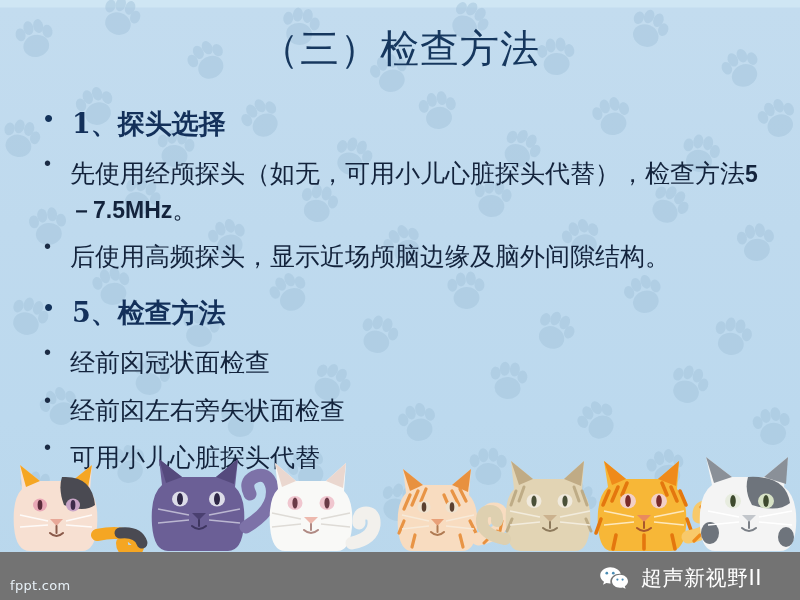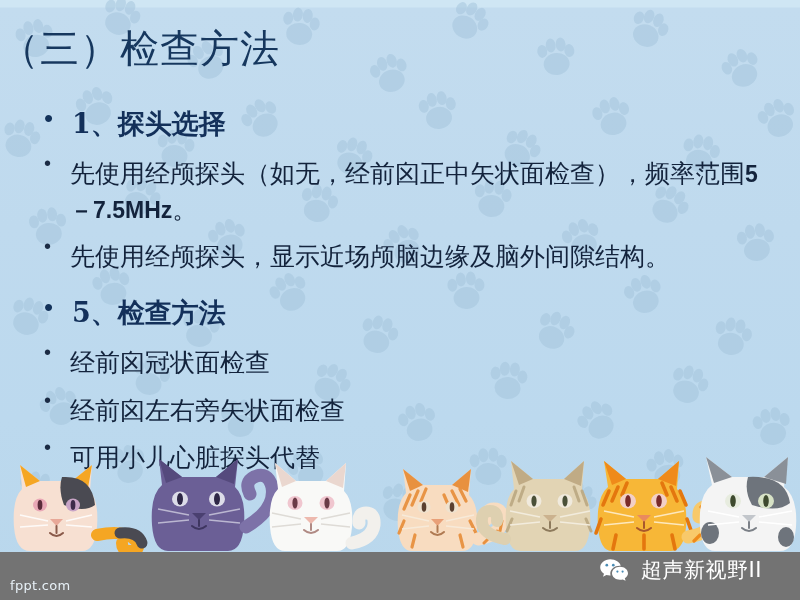--- a/index.html
+++ b/index.html
@@ -33,20 +33,21 @@
     inset: 0;
     opacity: 0.55;
   }
 
   
   .title {
     position: absolute;
     top: 28px;
     left: 0;
     width: 100%;
+    text-align: center;
     font-family: "DejaVu Serif", "Liberation Serif", serif;
     font-size: 39px;
     line-height: 1.1;
     color: #16375e;
     letter-spacing: 1px;
     white-space: nowrap;
   }
 
   
   .content {
@@ -137,21 +138,21 @@
     left: 10px;
     bottom: 7px;
     font-family: "DejaVu Sans", "Liberation Sans", sans-serif;
     font-size: 13px;
     color: #e8f1f7;
     letter-spacing: .3px;
   }
   .wechat-brand {
     position: absolute;
     right: 38px;
-    bottom: 16px;
+    bottom: 8px;
     display: flex;
     align-items: center;
     gap: 12px;
   }
   .wechat-brand .wx-text {
     font-family: "DejaVu Sans", "Liberation Sans", sans-serif;
     font-size: 21px;
     color: #ffffff;
     letter-spacing: .5px;
     white-space: nowrap;
@@ -242,26 +243,26 @@
 
   <div class="content">
 
     <div class="row lvl1">
       <span class="bullet">•</span>
       <span class="txt">1、探头选择</span>
     </div>
 
     <div class="row lvl2">
       <span class="bullet">•</span>
-      <span class="txt"><span>先使用经颅探头（如无，经前囟正中矢状面检查），频率范围</span><b>5－7.5MHz</b><span>。</span></span>
+      <span class="txt"><span>先使用经颅探头（如无，可用小儿心脏探头代替），检查方法</span><b>5－7.5MHz</b><span>。</span></span>
     </div>
 
     <div class="row lvl2 gap-after">
       <span class="bullet">•</span>
-      <span class="txt">先使用经颅探头，显示近场颅脑边缘及脑外间隙结构。</span>
+      <span class="txt">后使用高频探头，显示近场颅脑边缘及脑外间隙结构。</span>
     </div>
 
     <div class="row lvl1">
       <span class="bullet">•</span>
       <span class="txt">5、检查方法</span>
     </div>
 
     <div class="row lvl2">
       <span class="bullet">•</span>
       <span class="txt">经前囟冠状面检查</span>

